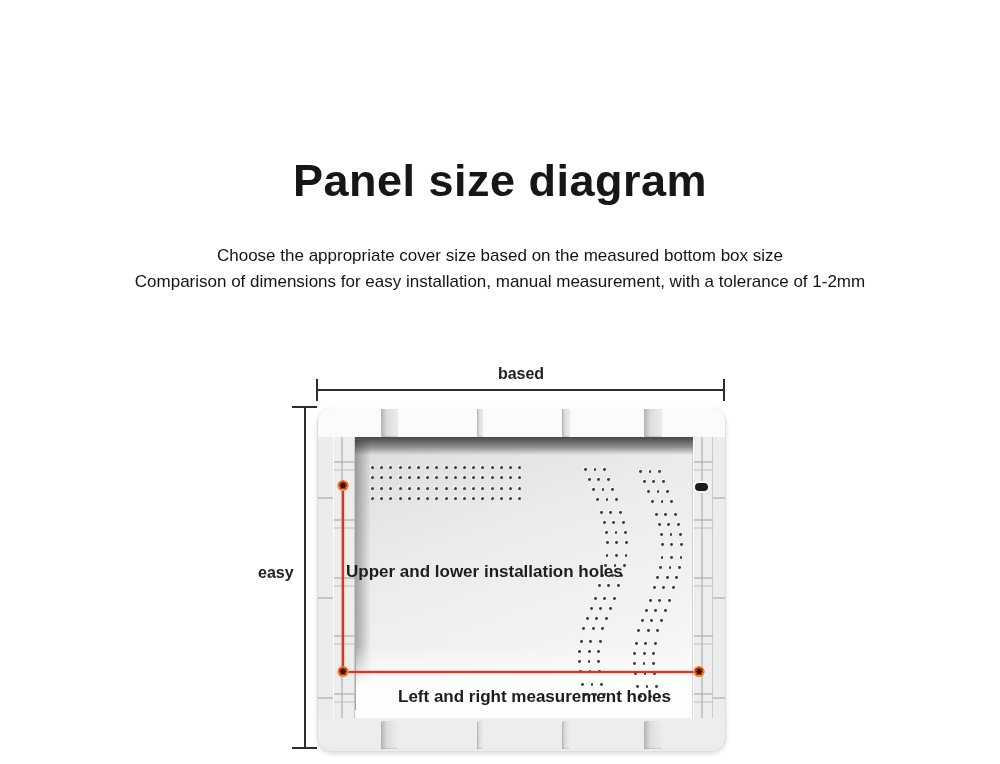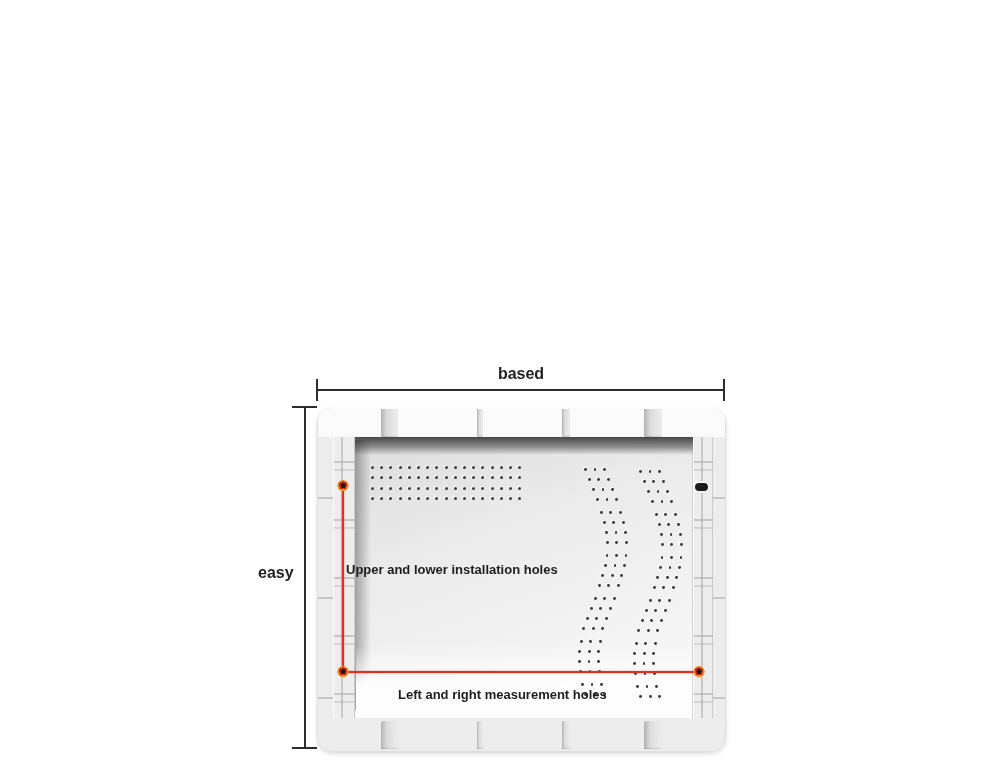--- a/index.html
+++ b/index.html
@@ -90,29 +90,32 @@
     width:12px;height:12px;border-radius:50%;
     background:radial-gradient(circle at 50% 45%, #2a1a0e 0 2.6px, #c03418 2.6px 4px, var(--marker-orange) 4px 5.4px, rgba(245,138,40,0) 6px);
   }
   .hm-tl{left:337px;top:480px;} .hm-bl{left:337px;top:666px;} .hm-br{left:693px;top:666px;}
   .hole-dark{
     left:695px;top:483px;width:13px;height:8px;border-radius:5px;background:#1c1c1c;
     box-shadow:0 0 0 2px rgba(255,255,255,.85), 0 1px 2px rgba(0,0,0,.35);
   }
 
   
-  .holes-label{font-size:13px;font-weight:700;color:#1d1d1d;white-space:nowrap;}
+  .holes-label{font-size:17px;font-weight:700;color:#1d1d1d;white-space:nowrap;}
   .upper-label{left:346px;top:562px;}
   .lower-label{left:398px;top:687px;}
 </style>
 </head>
 <body>
 
 <div id="page">
 
+  <div class="abs title">Panel size diagram</div>
+  <div class="abs subtitle l1">Choose the appropriate cover size based on the measured bottom box size</div>
+  <div class="abs subtitle l2">Comparison of dimensions for easy installation, manual measurement, with a tolerance of 1-2mm</div>
 
   <div>
     <div class="abs dim-label-long">based</div>
     <div class="abs dim dim-h"></div>
     <div class="abs dim dim-h-tick-l"></div>
     <div class="abs dim dim-h-tick-r"></div>
   </div>
 
   <div>
     <div class="abs dim-label-tall">easy</div>

